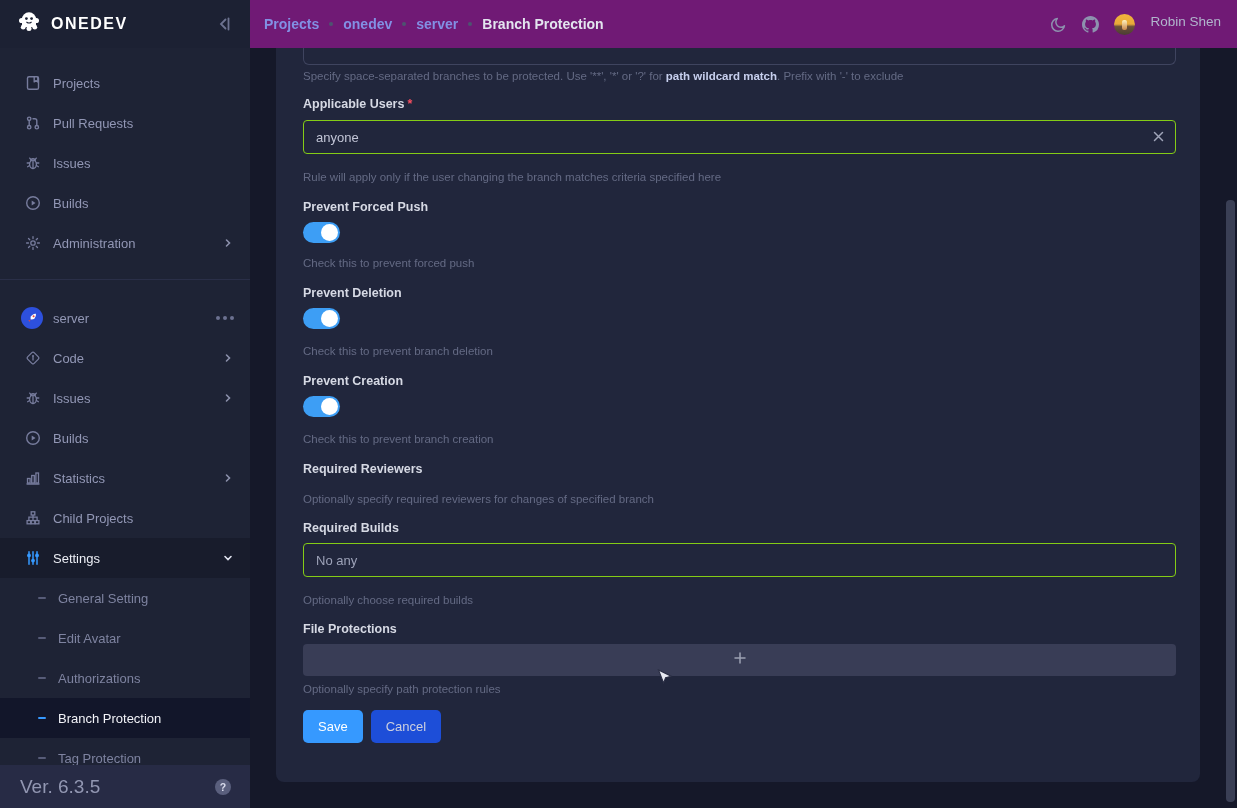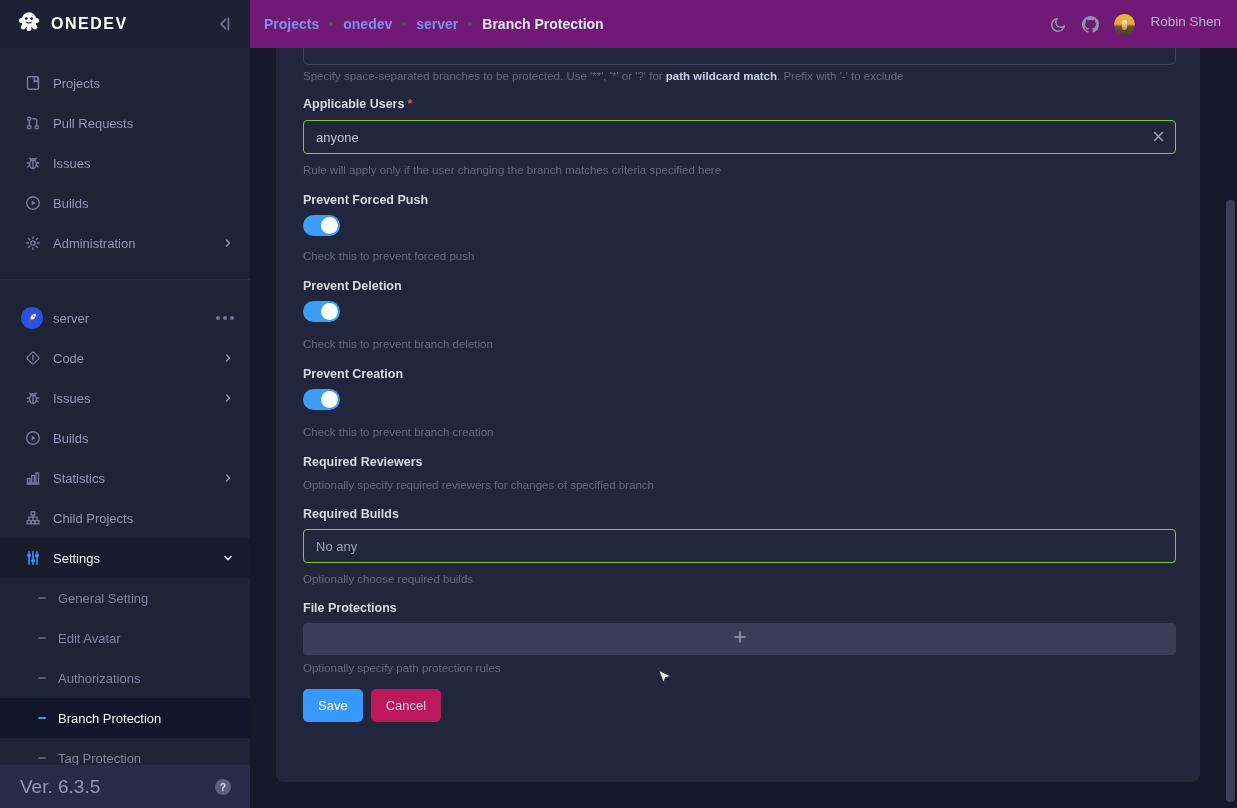--- a/index.html
+++ b/index.html
@@ -63,22 +63,22 @@
   .tinput.dim-ph::placeholder { color:#575d78; opacity:1; }
   .tinput.lit-ph::placeholder { color:#9da2b8; opacity:1; }
   .input-wrap { position:relative; }
   .clear-x { position:absolute; right:11px; top:10px; cursor:pointer; display:flex; }
   .toggle { width:37px; height:21px; border-radius:11px; background:#3d9ef5; position:relative; cursor:pointer; }
   .toggle .knob { position:absolute; top:2px; right:2px; width:17px; height:17px; border-radius:50%; background:#ffffff; }
   .filebar { height:32px; background:#393d56; border-radius:4px; display:flex; align-items:center; justify-content:center; cursor:pointer; }
   .btn-row { display:flex; gap:8px; }
   .btn { height:33px; border:none; border-radius:5px; font-size:13px; font-family:Liberation Sans, sans-serif; cursor:pointer; padding:0 15px; }
   .btn-save { background:#3699ff; color:#ffffff; }
-  .btn-cancel { background:#be185d; color:#cdd0df; }
-  .mt4{margin-top:4px}.mt6{margin-top:6px}.mt7{margin-top:9px}.mt8{margin-top:8px}
+  .btn-cancel { background:#1d4ed8; color:#cdd0df; }
+  .mt4{margin-top:4px}.mt6{margin-top:6px}.mt7{margin-top:16px}.mt8{margin-top:8px}
   .mt9{margin-top:9px}.mt13{margin-top:13px}.mt14{margin-top:14px}.mt15{margin-top:15px}
   .mt16{margin-top:16px}
   
   .scroll-thumb { position:absolute; right:2px; top:200px; width:9px; height:602px; border-radius:4px; background:#3a3f55; z-index:8; }
   
   .cursor { position:absolute; left:657px; top:669px; z-index:9; }
 </style>
 </head>
 <body>
 

